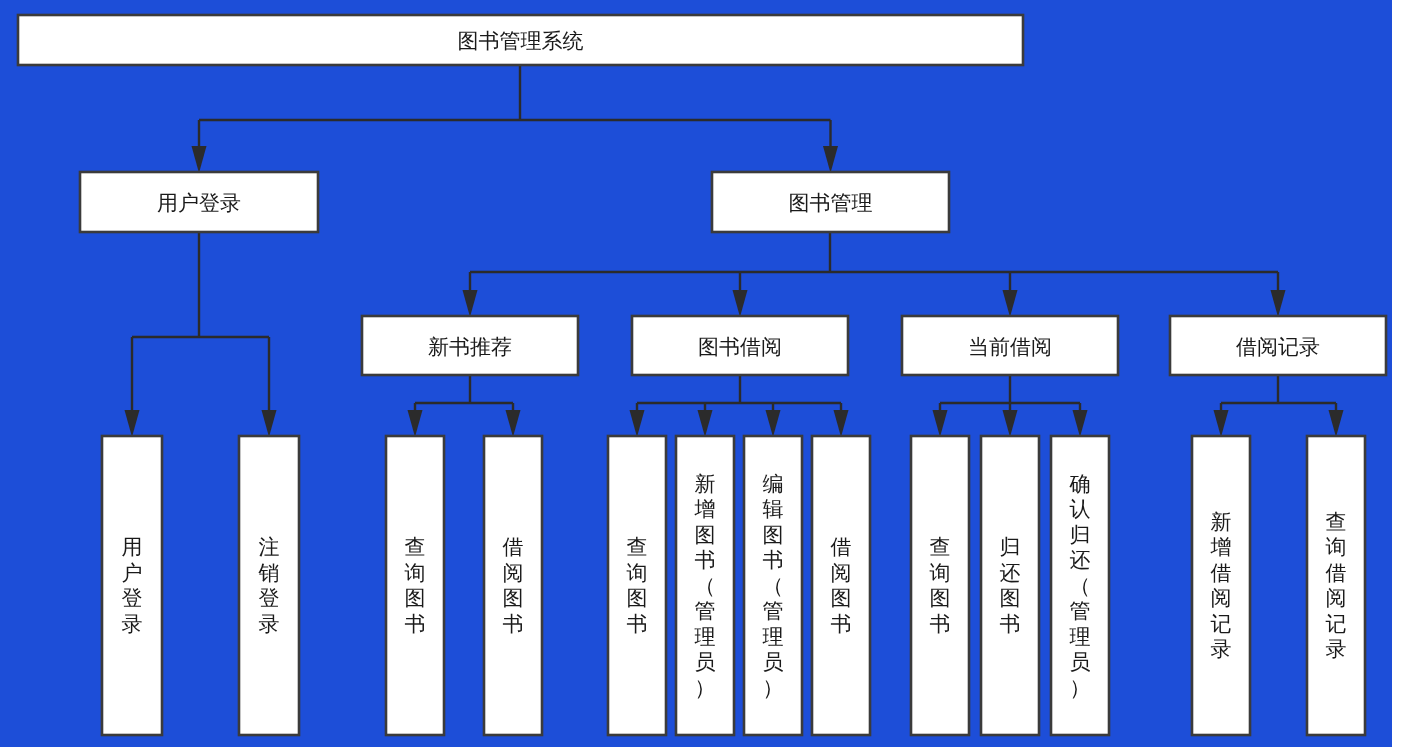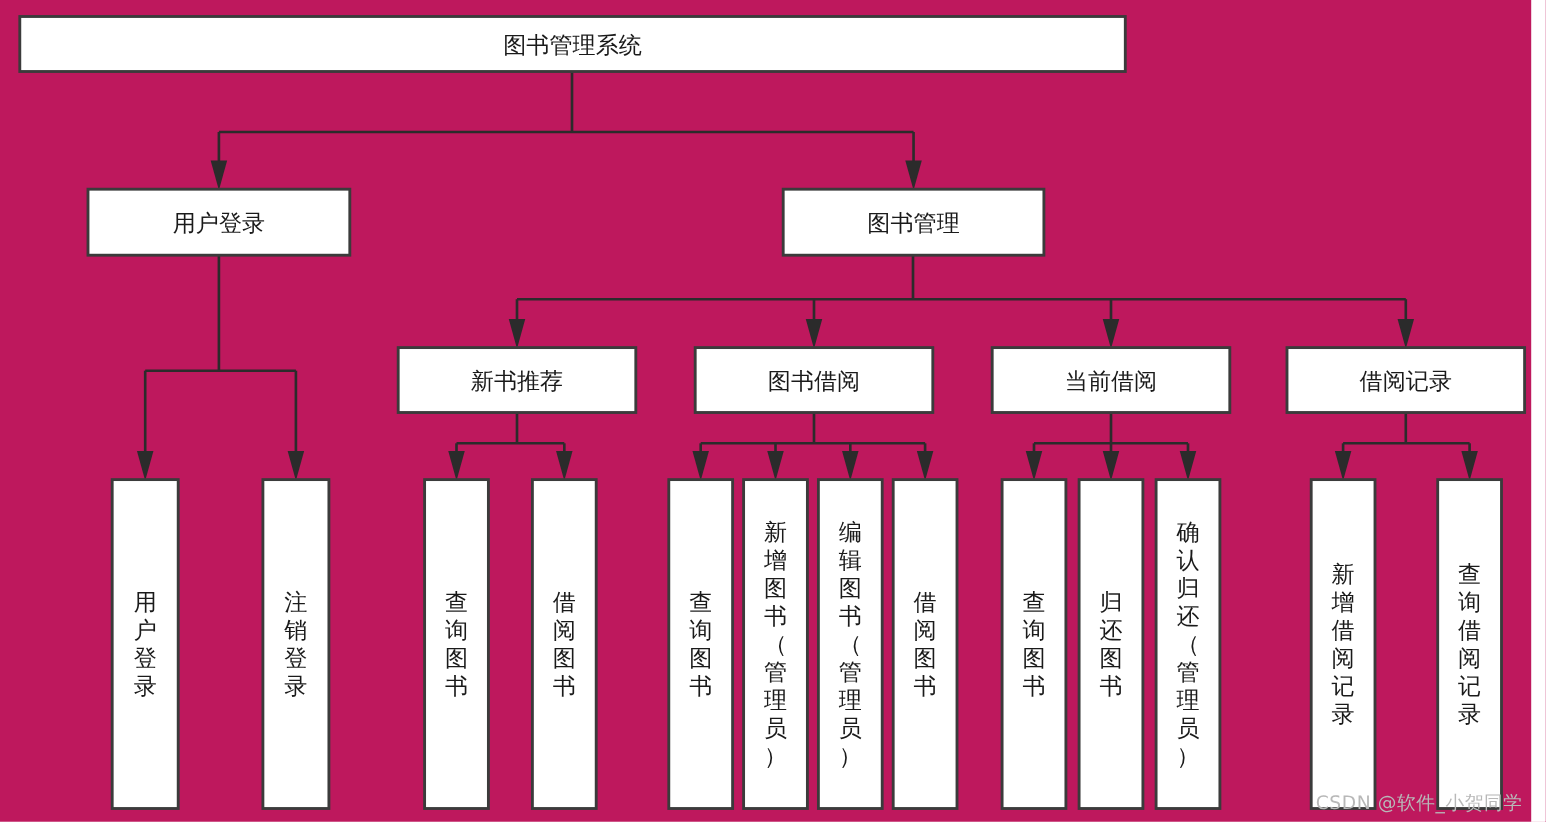--- a/index.html
+++ b/index.html
@@ -11,21 +11,21 @@
   body {
     width: 1405px;
     height: 747px;
     font-family: "DejaVu Sans", "Liberation Sans", sans-serif;
     overflow: hidden;
   }
   #diagram-root {
     position: relative;
     width: 1392px;
     height: 747px;
-    background: #be185d;
+    background: #1d4ed8;
   }
   svg#flow-svg {
     position: absolute;
     left: 0;
     top: 0;
     width: 1405px;
     height: 747px;
     display: block;
   }
   .node-rect {
@@ -215,14 +215,13 @@
         <g>
           <rect x="1192" y="436" width="58" height="299" class="node-rect"></rect>
           <text x="1221" y="528.89" class="node-label-vertical"><tspan x="1221" dy="0">新</tspan><tspan x="1221" dy="25.5">增</tspan><tspan x="1221" dy="25.5">借</tspan><tspan x="1221" dy="25.5">阅</tspan><tspan x="1221" dy="25.5">记</tspan><tspan x="1221" dy="25.5">录</tspan></text>
         </g>
         <g>
           <rect x="1307" y="436" width="58" height="299" class="node-rect"></rect>
           <text x="1336" y="528.89" class="node-label-vertical"><tspan x="1336" dy="0">查</tspan><tspan x="1336" dy="25.5">询</tspan><tspan x="1336" dy="25.5">借</tspan><tspan x="1336" dy="25.5">阅</tspan><tspan x="1336" dy="25.5">记</tspan><tspan x="1336" dy="25.5">录</tspan></text>
         </g>
       </g>
   </svg>
-  <div class="watermark-text">CSDN @软件_小贺同学</div>
 </div>
 
 </body></html>

